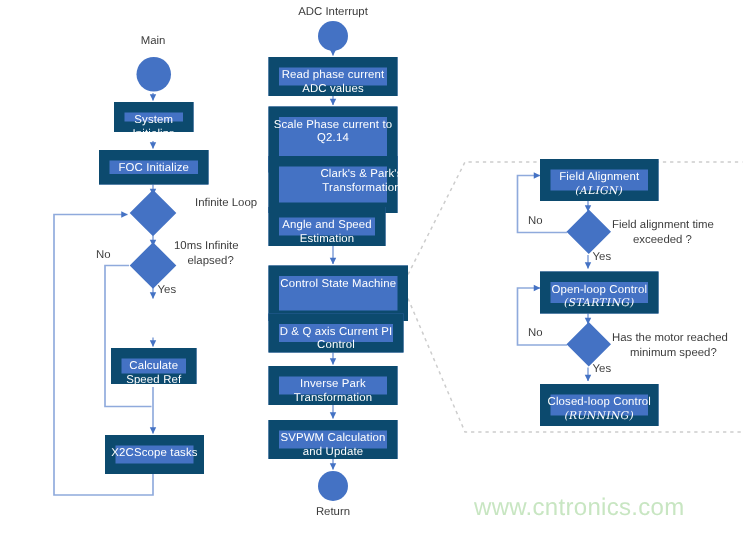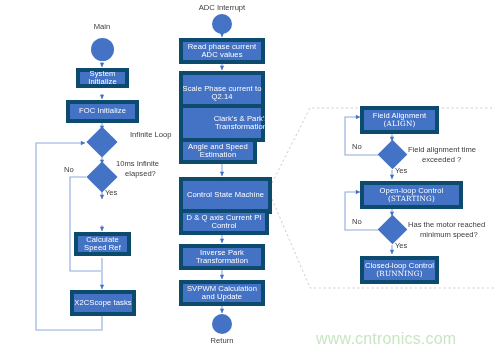--- a/index.html
+++ b/index.html
@@ -23,39 +23,40 @@
     left: 0;
     top: 0;
     width: 499px;
     height: 362px;
     pointer-events: none;
   }
   .node {
     position: absolute;
     box-sizing: border-box;
     background: #4472C4;
-    border: 4px solid #0c4a6e;
+    border: 7px solid #0c4a6e;
     color: #ffffff;
     display: flex;
-    align-items: center;
+    align-items: flex-start;
     justify-content: center;
     text-align: center;
     line-height: 1.12;
     font-size: 7.6px;
     letter-spacing: 0.1px;
     padding: 1px 2px;
   }
   .node .l1, .node .l2 {
     display: block;
     white-space: nowrap;
   }
   .node .mono {
     font-family: "DejaVu Serif", serif;
     font-size: 7.2px;
     letter-spacing: 0.2px;
+    font-style: italic;
   }
   .terminal {
     position: absolute;
     background: #4472C4;
     border-radius: 50%;
   }
   .diamond {
     position: absolute;
     background: #4472C4;
     transform: rotate(45deg);
@@ -227,21 +228,21 @@
       <span class="l2 mono">(ALIGN)</span>
     </span>
   </div>
 
   <div class="diamond" style="left:382px; top:144px; width:21px; height:21px;"></div>
   <div class="cap" style="left:408px; top:146px;">Field alignment time</div>
   <div class="cap" style="left:422px; top:156px;">exceeded ?</div>
   <div class="cap" style="left:395px; top:167px;">Yes</div>
   <div class="cap" style="left:352px; top:143px;">No</div>
 
-  <div class="node" style="left:360px; top:181px; width:103px; height:28px;">
+  <div class="node" style="left:360px; top:181px; width:79px; height:28px;">
     <span>
       <span class="l1">Open-loop Control</span>
       <span class="l2 mono">(STARTING)</span>
     </span>
   </div>
 
   <div class="diamond" style="left:382px; top:219px; width:21px; height:21px;"></div>
   <div class="cap" style="left:408px; top:221px;">Has the motor reached</div>
   <div class="cap" style="left:420px; top:231px;">minimum speed?</div>
   <div class="cap" style="left:395px; top:242px;">Yes</div>

